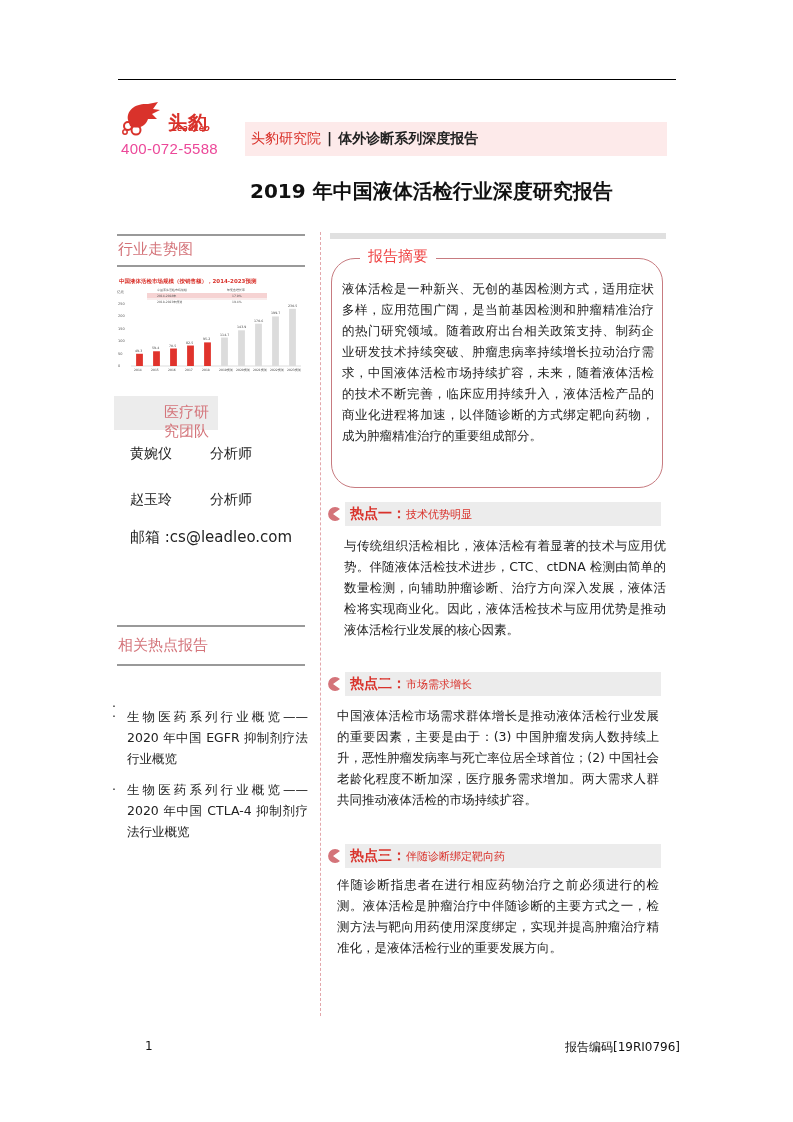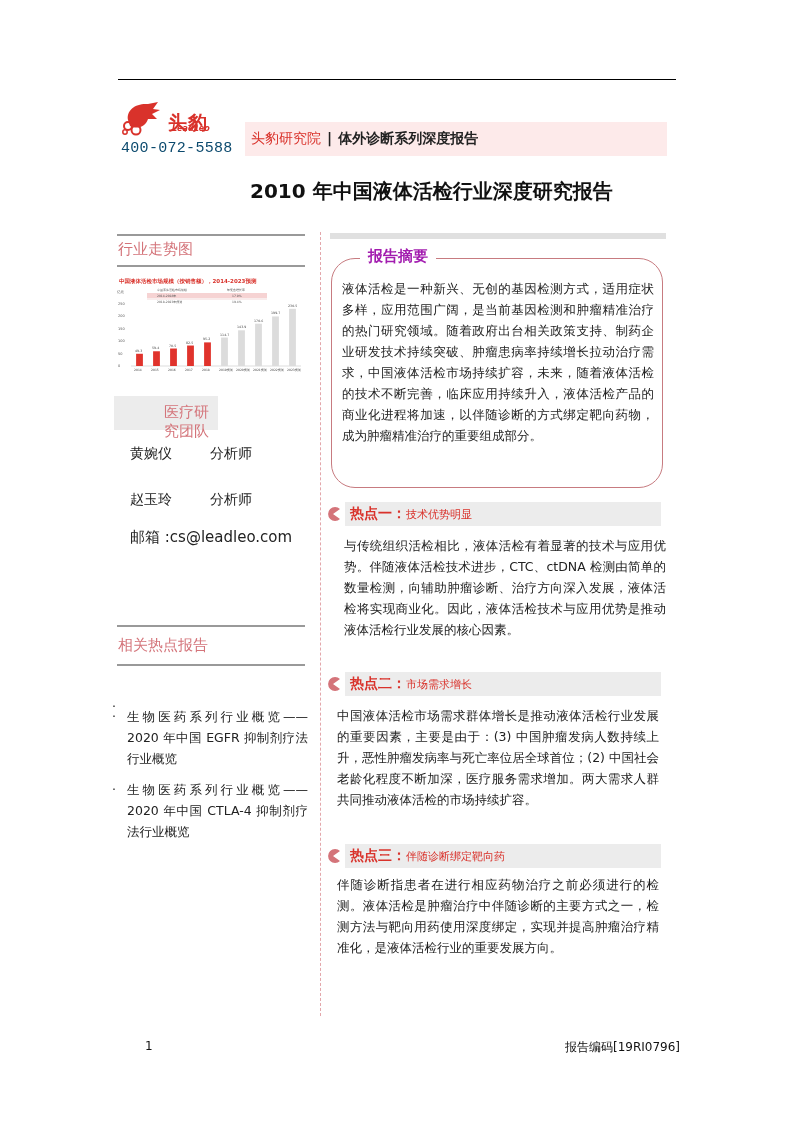--- a/index.html
+++ b/index.html
@@ -6,21 +6,21 @@
   body { width:793px; height:1122px; position:relative; overflow:hidden;
          font-family:"DejaVu Sans","Liberation Sans",sans-serif; color:#222; }
   .abs { position:absolute; }
   .top-rule { left:118px; top:79px; width:558px; height:1px; background:#000; }
 
   
   .logo { left:120px; top:98px; width:110px; height:60px; }
   .logo .mark { position:absolute; left:2px; top:2px; width:40px; height:36px; }
   .logo .brand { position:absolute; left:48px; top:12px; font-size:19px; font-weight:bold; color:#d9322b; letter-spacing:1px; }
   .logo .brand-en { position:absolute; left:52px; top:26px; font-size:8px; font-style:italic; font-weight:bold; color:#d9322b; }
-  .phone { left:121px; top:140px; font-size:15px; color:#0c4a6e; font-family:Liberation Mono, monospace; letter-spacing:0.3px;text-align:right; }
+  .phone { left:121px; top:140px; font-size:15px; color:#ec4899; font-family:Liberation Sans, sans-serif; letter-spacing:0.3px;text-align:right; }
 
   .series-band { left:245px; top:122px; width:422px; height:34px; background:#fdeaea; }
   .series-band .txt { position:absolute; left:6px; top:8px; font-size:14px; white-space:nowrap; }
   .series-band .red { color:#d9322b; }
   .series-band .sep { color:#222; margin:0 6px; font-weight:bold; }
   .series-band .dark { color:#222; font-weight:bold; }
 
   .doc-title { left:250px; top:178px; font-size:20px; font-weight:bold; color:#111; white-space:nowrap; }
 
   
@@ -37,21 +37,21 @@
   .hot-item { position:relative; padding-left:15px; font-size:12.5px; line-height:21px; color:#222; margin-bottom:10px; text-align:justify; }
   .hot-item .bullet { position:absolute; left:0; top:0; }
 
   
   .vdash { left:320px; top:232px; width:0; height:784px; border-left:1px dashed #e3a7ab; }
 
   .gray-bar { left:330px; top:233px; width:336px; height:6px; background:#e0e0e0; }
 
   
   .summary { left:331px; top:258px; width:330px; height:228px; border:1px solid #c77b80; border-radius:24px; }
-  .summary-title { left:360px; top:247px; padding:0 8px; background:#fff; font-size:15px; font-weight:bold; color:#a21caf; }
+  .summary-title { left:360px; top:247px; padding:0 8px; background:#fff; font-size:15px; font-weight:normal; color:#ef4444; }
   .summary-body { left:342px; top:278px; width:312px; font-size:12.5px; line-height:21px; color:#222; text-align:justify; }
 
   
   .hp-head { left:345px; height:24px; width:316px; background:#ececec; }
   .hp-head .t { position:absolute; left:5px; top:3px; font-size:14px; font-weight:bold; color:#d9322b; white-space:nowrap; }
   .hp-head .t .sub { font-size:11px; font-weight:normal; }
   .hp-icon { left:325px; width:16px; height:16px; }
   .hp-body { left:337px; width:322px; font-size:12.5px; line-height:21px; color:#222; text-align:justify; }
 
   .footer-page { left:145px; top:1039px; font-size:12px; color:#111; }
@@ -73,21 +73,21 @@
   <span class="brand-en">LeadLeo</span>
 </div>
 <div class="abs phone">400-072-5588</div>
 
 <div class="abs series-band">
   <div class="txt">
     <span class="red">头豹研究院</span><span class="sep">|</span><span class="dark">体外诊断系列深度报告</span>
   </div>
 </div>
 
-<div class="abs doc-title">2010 年中国液体活检行业深度研究报告</div>
+<div class="abs doc-title">2019 年中国液体活检行业深度研究报告</div>
 
 <div class="abs left-rule" style="top:234px;"></div>
 <div class="abs left-head" style="top:240px;">行业走势图</div>
 <div class="abs left-rule" style="top:265px;"></div>
 
 <div class="abs chart-box">
   <div style="position:absolute;left:2px;top:2px;font-size:5.5px;color:#d9322b;white-space:nowrap;font-weight:bold;">中国液体活检市场规模（按销售额），2014-2023预测</div>
   <svg id="chart-svg" width="188" height="100" style="position:absolute;left:0;top:10px;">
       <rect x="30" y="7" width="120" height="5" fill="#f6d3d3"></rect>
       <line x1="30" y1="13" x2="150" y2="13" stroke="#e0a0a0" stroke-width="0.4"></line>

